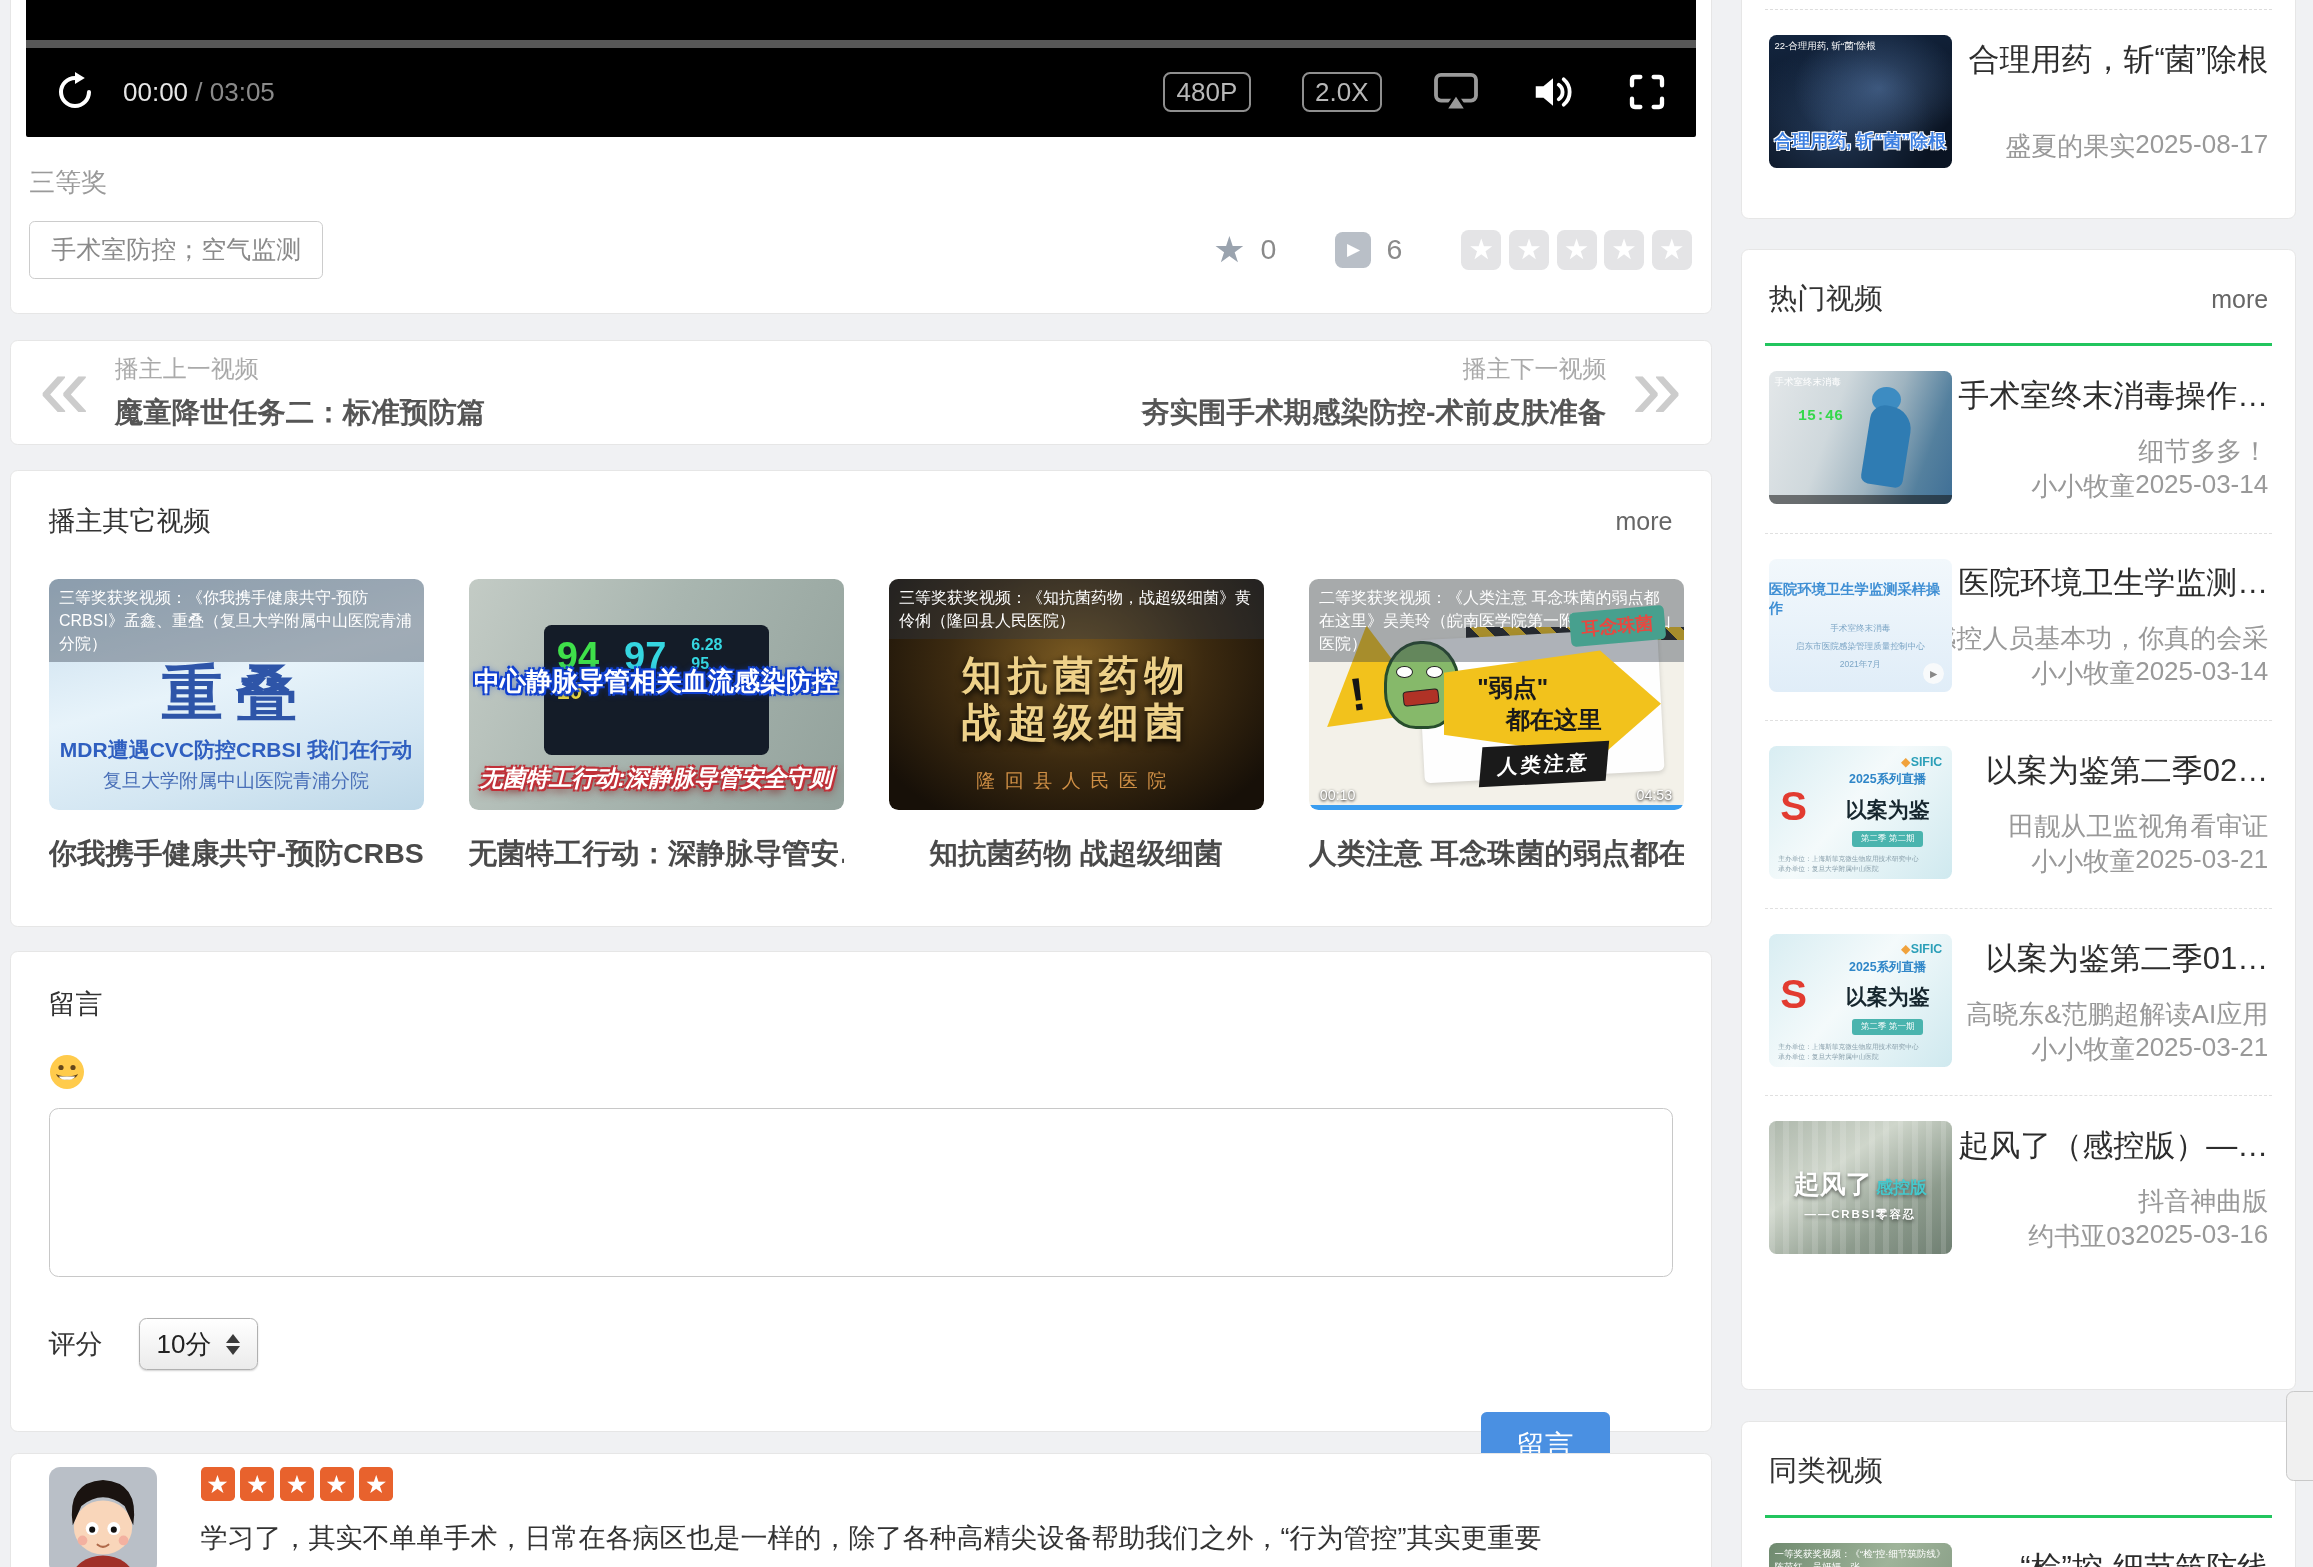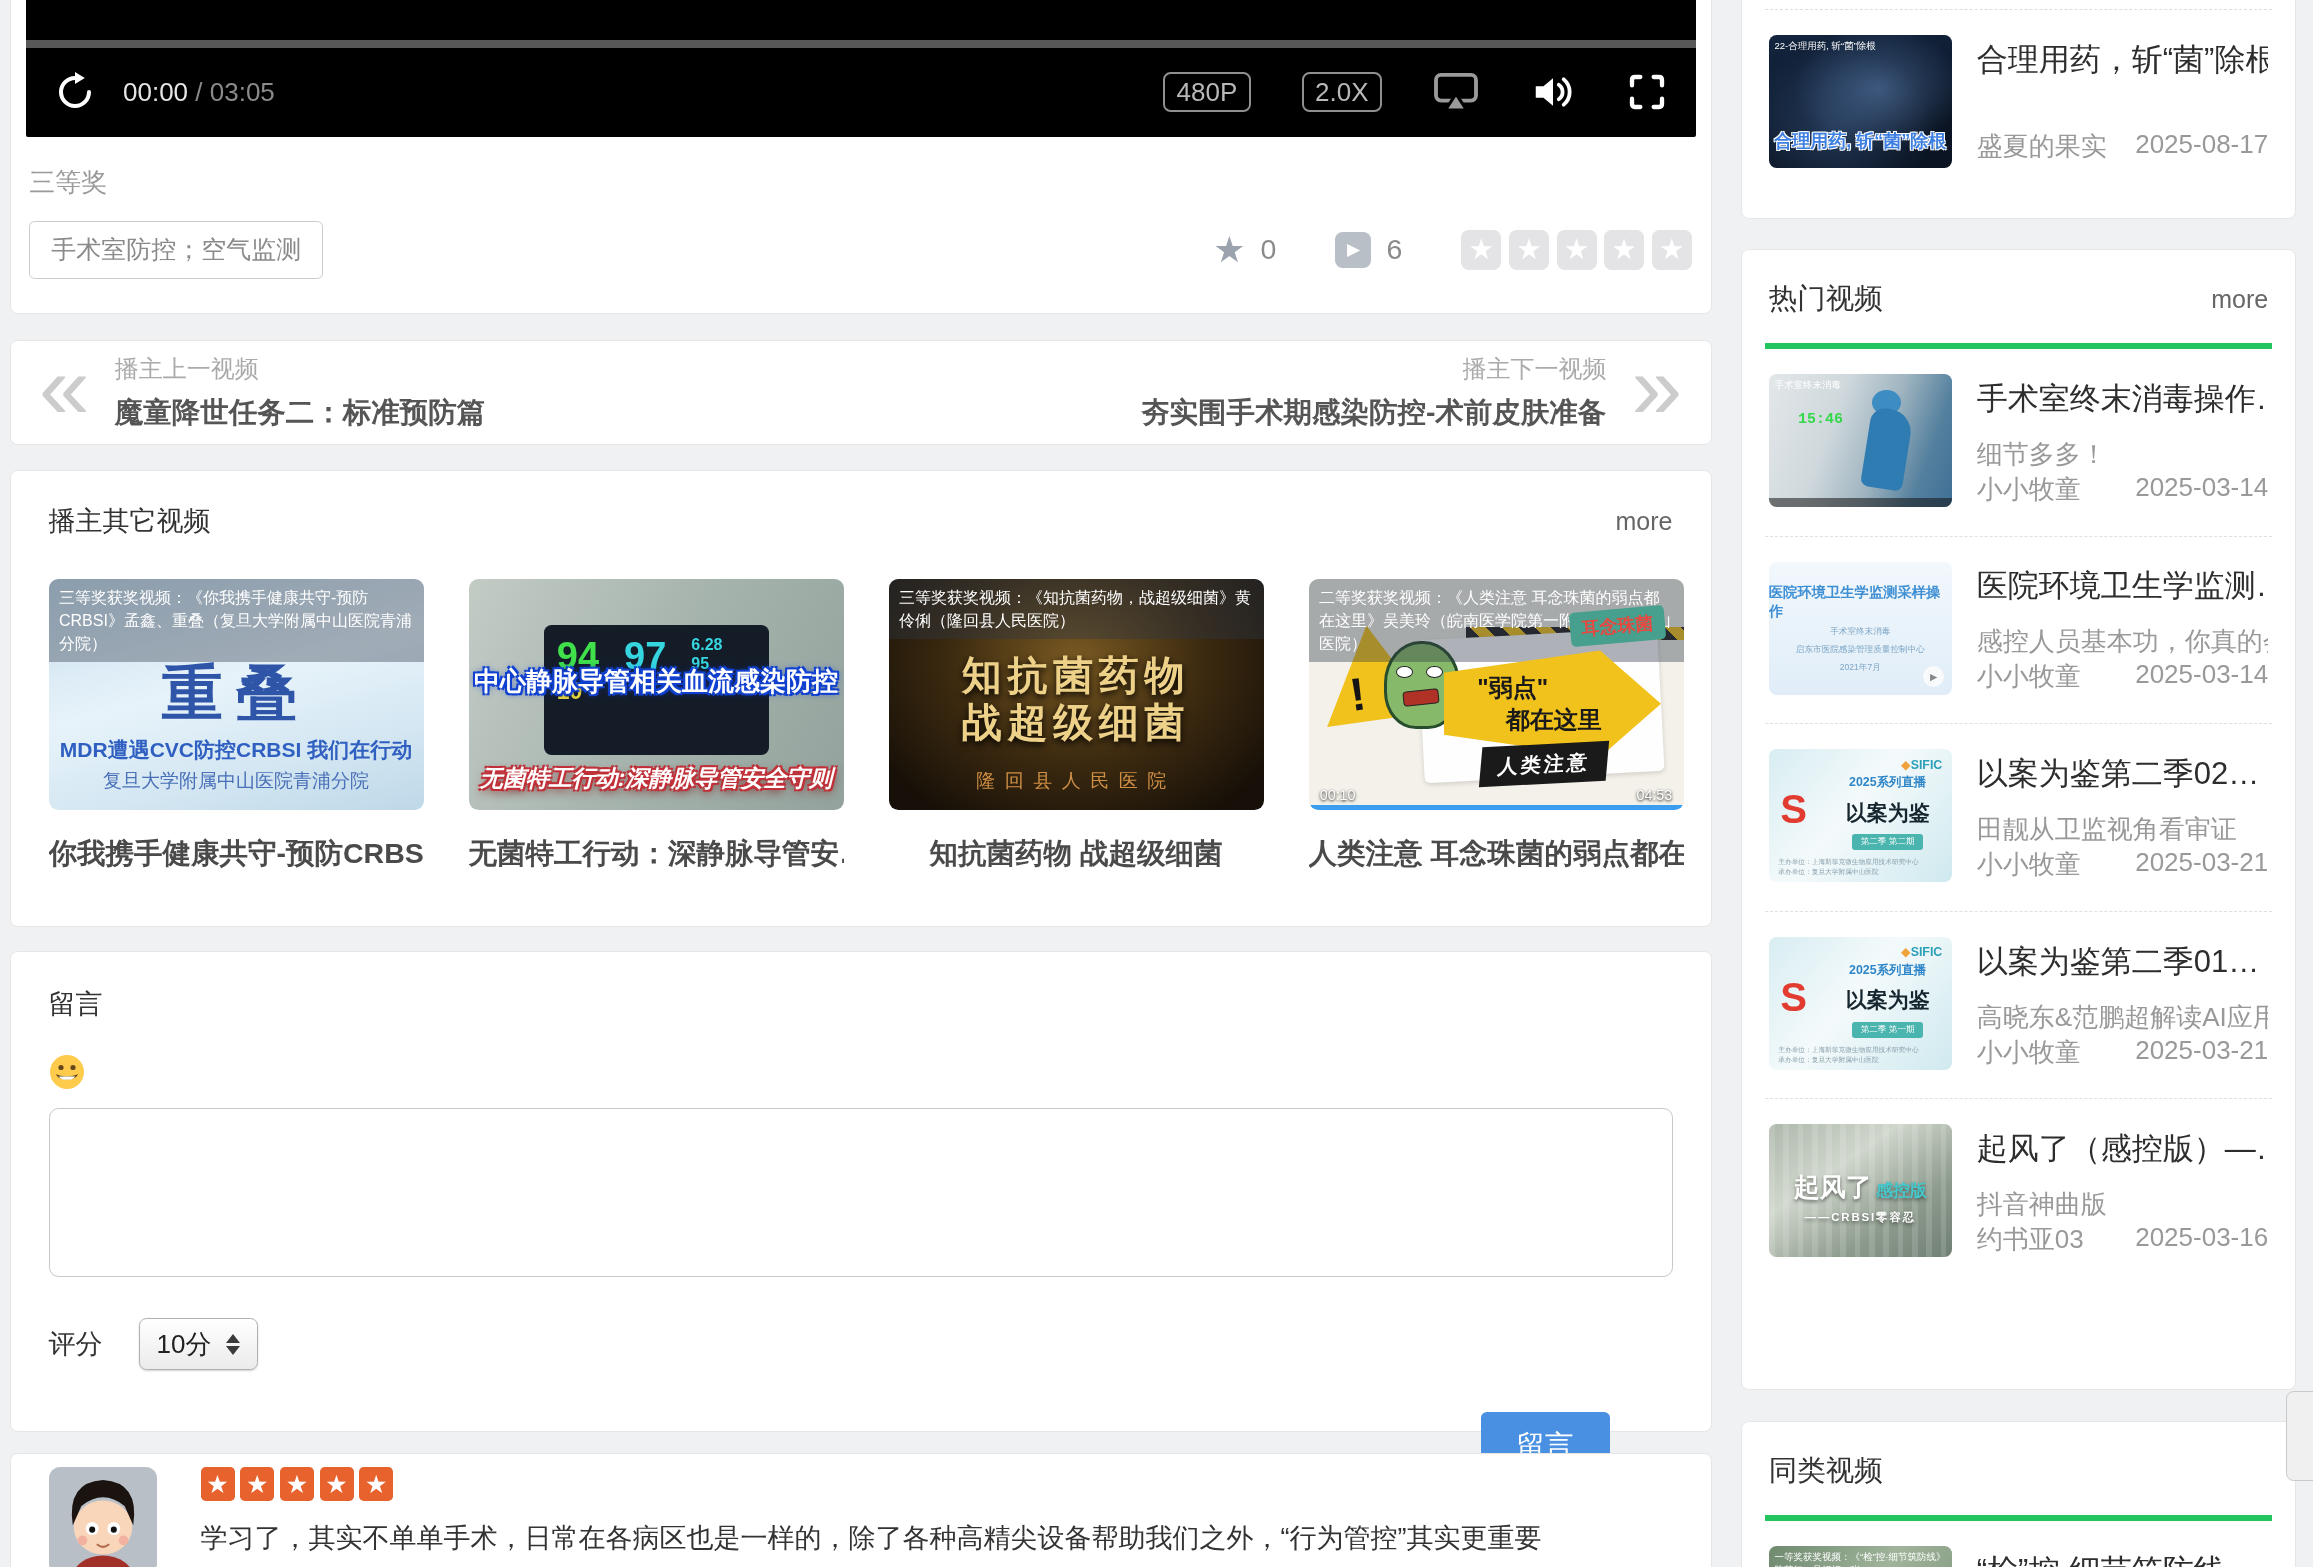--- a/index.html
+++ b/index.html
@@ -103,31 +103,31 @@
   #card-comment{left:9.5px;top:1453px;width:1702px;height:200px;padding:13.3px 38px;display:flex;gap:44px;}
   .avatar{width:108px;height:108px;border-radius:11.4px;overflow:hidden;flex-shrink:0;}
   .cstars{display:flex;gap:5.7px;}
   .cstar{width:34px;height:34px;background:#e8622d;border-radius:4.8px;color:#fff;font-size:25px;display:flex;align-items:center;justify-content:center;}
   .comment-text{margin-top:19px;font-size:27px;color:#333;}
 
   
   .v-item{display:flex;gap:25px;padding:25px 3.8px;cursor:pointer;}
   .v-item.sep{border-bottom:1.9px dashed #e0e0e0;}
   .v-thumb{width:183px;height:133px;border-radius:7.6px;overflow:hidden;position:relative;flex-shrink:0;}
-  .v-body{flex:1;display:flex;flex-direction:column;min-width:0;padding-top:3.8px;}
+  .v-body{flex:1;display:flex;flex-direction:column;min-width:0;padding-top:3.8px;align-items:flex-end;}
   .v-title{font-size:31px;color:#2d2d2d;white-space:nowrap;overflow:hidden;}
   .v-sub{margin-top:17px;font-size:26px;color:#999;white-space:nowrap;overflow:hidden;}
   .v-foot{margin-top:auto;display:flex;justify-content:space-between;font-size:26px;color:#999;padding-bottom:3.8px;}
   .tov-s{position:absolute;top:0;left:0;right:0;padding:3.8px 5.7px;font-size:9.5px;line-height:1.4;color:#fff;z-index:5;}
 
   #card-featured{left:1741px;top:-114px;width:555px;height:333px;padding:0 23px;}
   .spacer-top{height:122px;}
   .dash-line{border-top:1.9px dashed #ddd;}
   #card-hot{left:1741px;top:249px;width:555px;height:1141px;padding:0 23px;}
-  .list-head{display:flex;justify-content:space-between;align-items:center;padding:30px 3.8px 25px;border-bottom:6px solid #22c55e;}
+  .list-head{display:flex;justify-content:space-between;align-items:center;padding:30px 3.8px 25px;border-bottom:3px solid #22c55e;}
   .list-title{font-size:28.5px;color:#333;}
   #card-similar{left:1741px;top:1421px;width:555px;height:228px;padding:0 23px;}
 
   
   .t-r1{background:radial-gradient(ellipse at 60% 40%,rgba(110,150,205,.45),transparent 55%),radial-gradient(ellipse at 35% 70%,rgba(80,120,175,.35),transparent 60%),linear-gradient(170deg,#13253f,#0a1423 70%);}
   .t-r1 .main{position:absolute;bottom:15px;width:100%;text-align:center;font-size:18px;font-weight:bold;color:#3d7fe0;
     text-shadow:-1px -1px 0 #fff,1px -1px 0 #fff,-1px 1px 0 #fff,1px 1px 0 #fff;}
   .t-h1{background:linear-gradient(110deg,#e3e7e9 0%,#cfd8dc 35%,#9fb4c0 60%,#54809e 82%,#3f6f96 100%);}
   .t-h1 .grn{position:absolute;left:16%;top:28%;font-family:"Liberation Mono","DejaVu Sans Mono",monospace;font-size:15px;font-weight:bold;color:#35d84a;text-align:center;}
   .t-h1 .nurse{position:absolute;right:24%;top:26%;width:42px;height:80px;background:#2f7cb3;border-radius:15px 23px 7.6px 7.6px;transform:rotate(9deg);}

